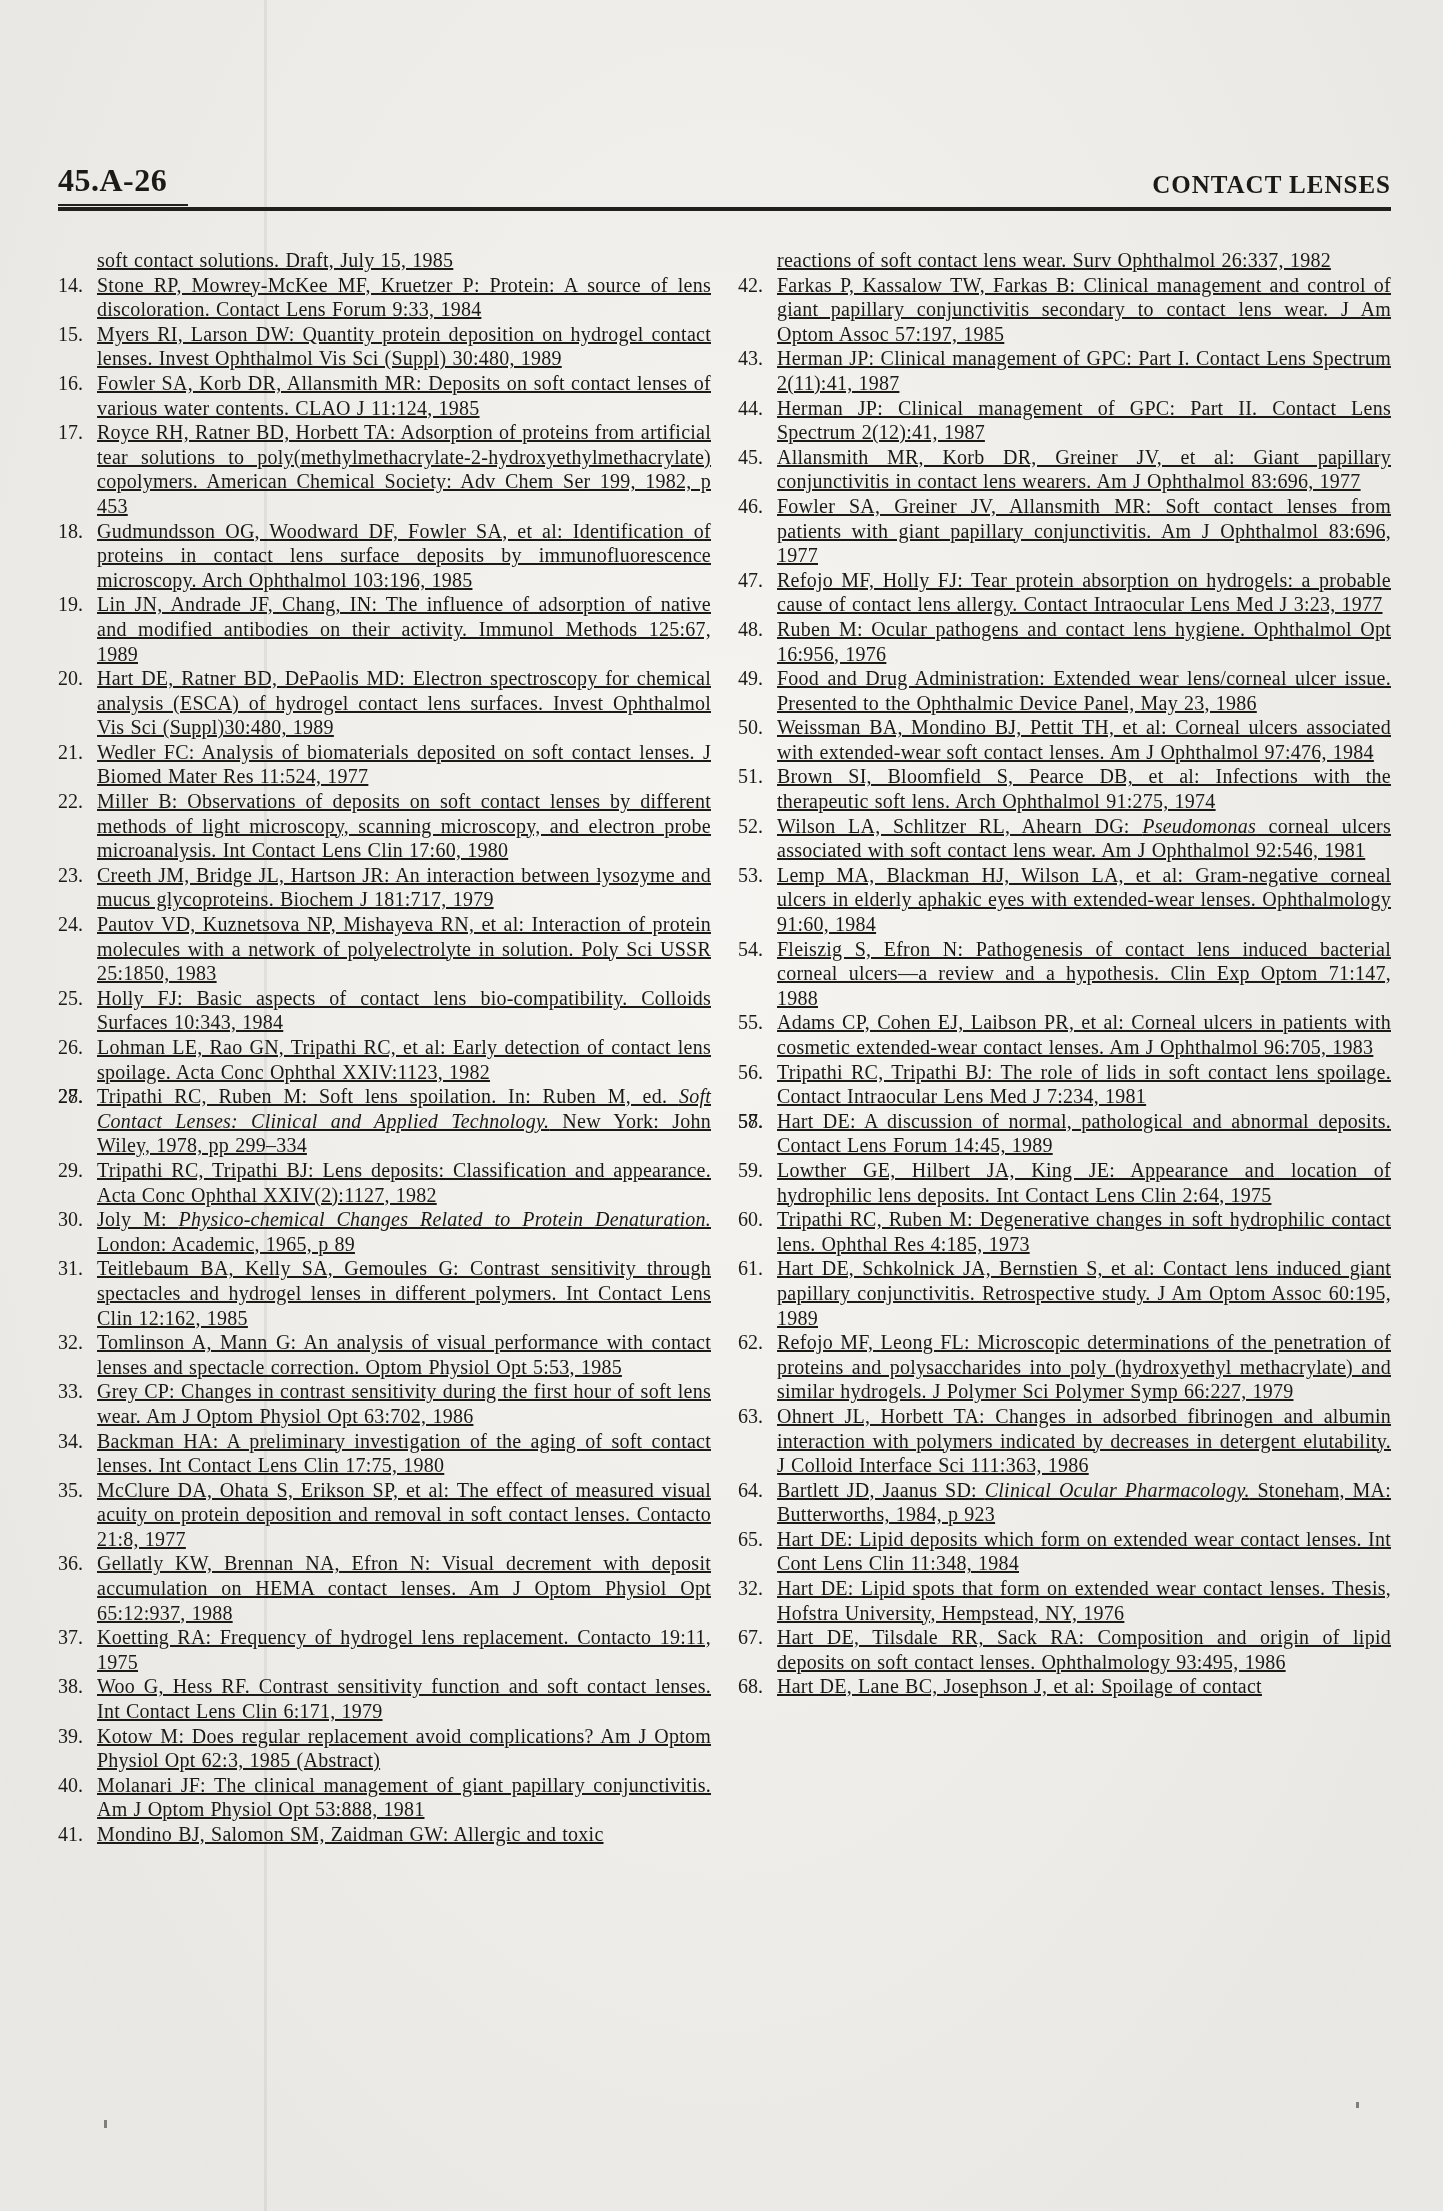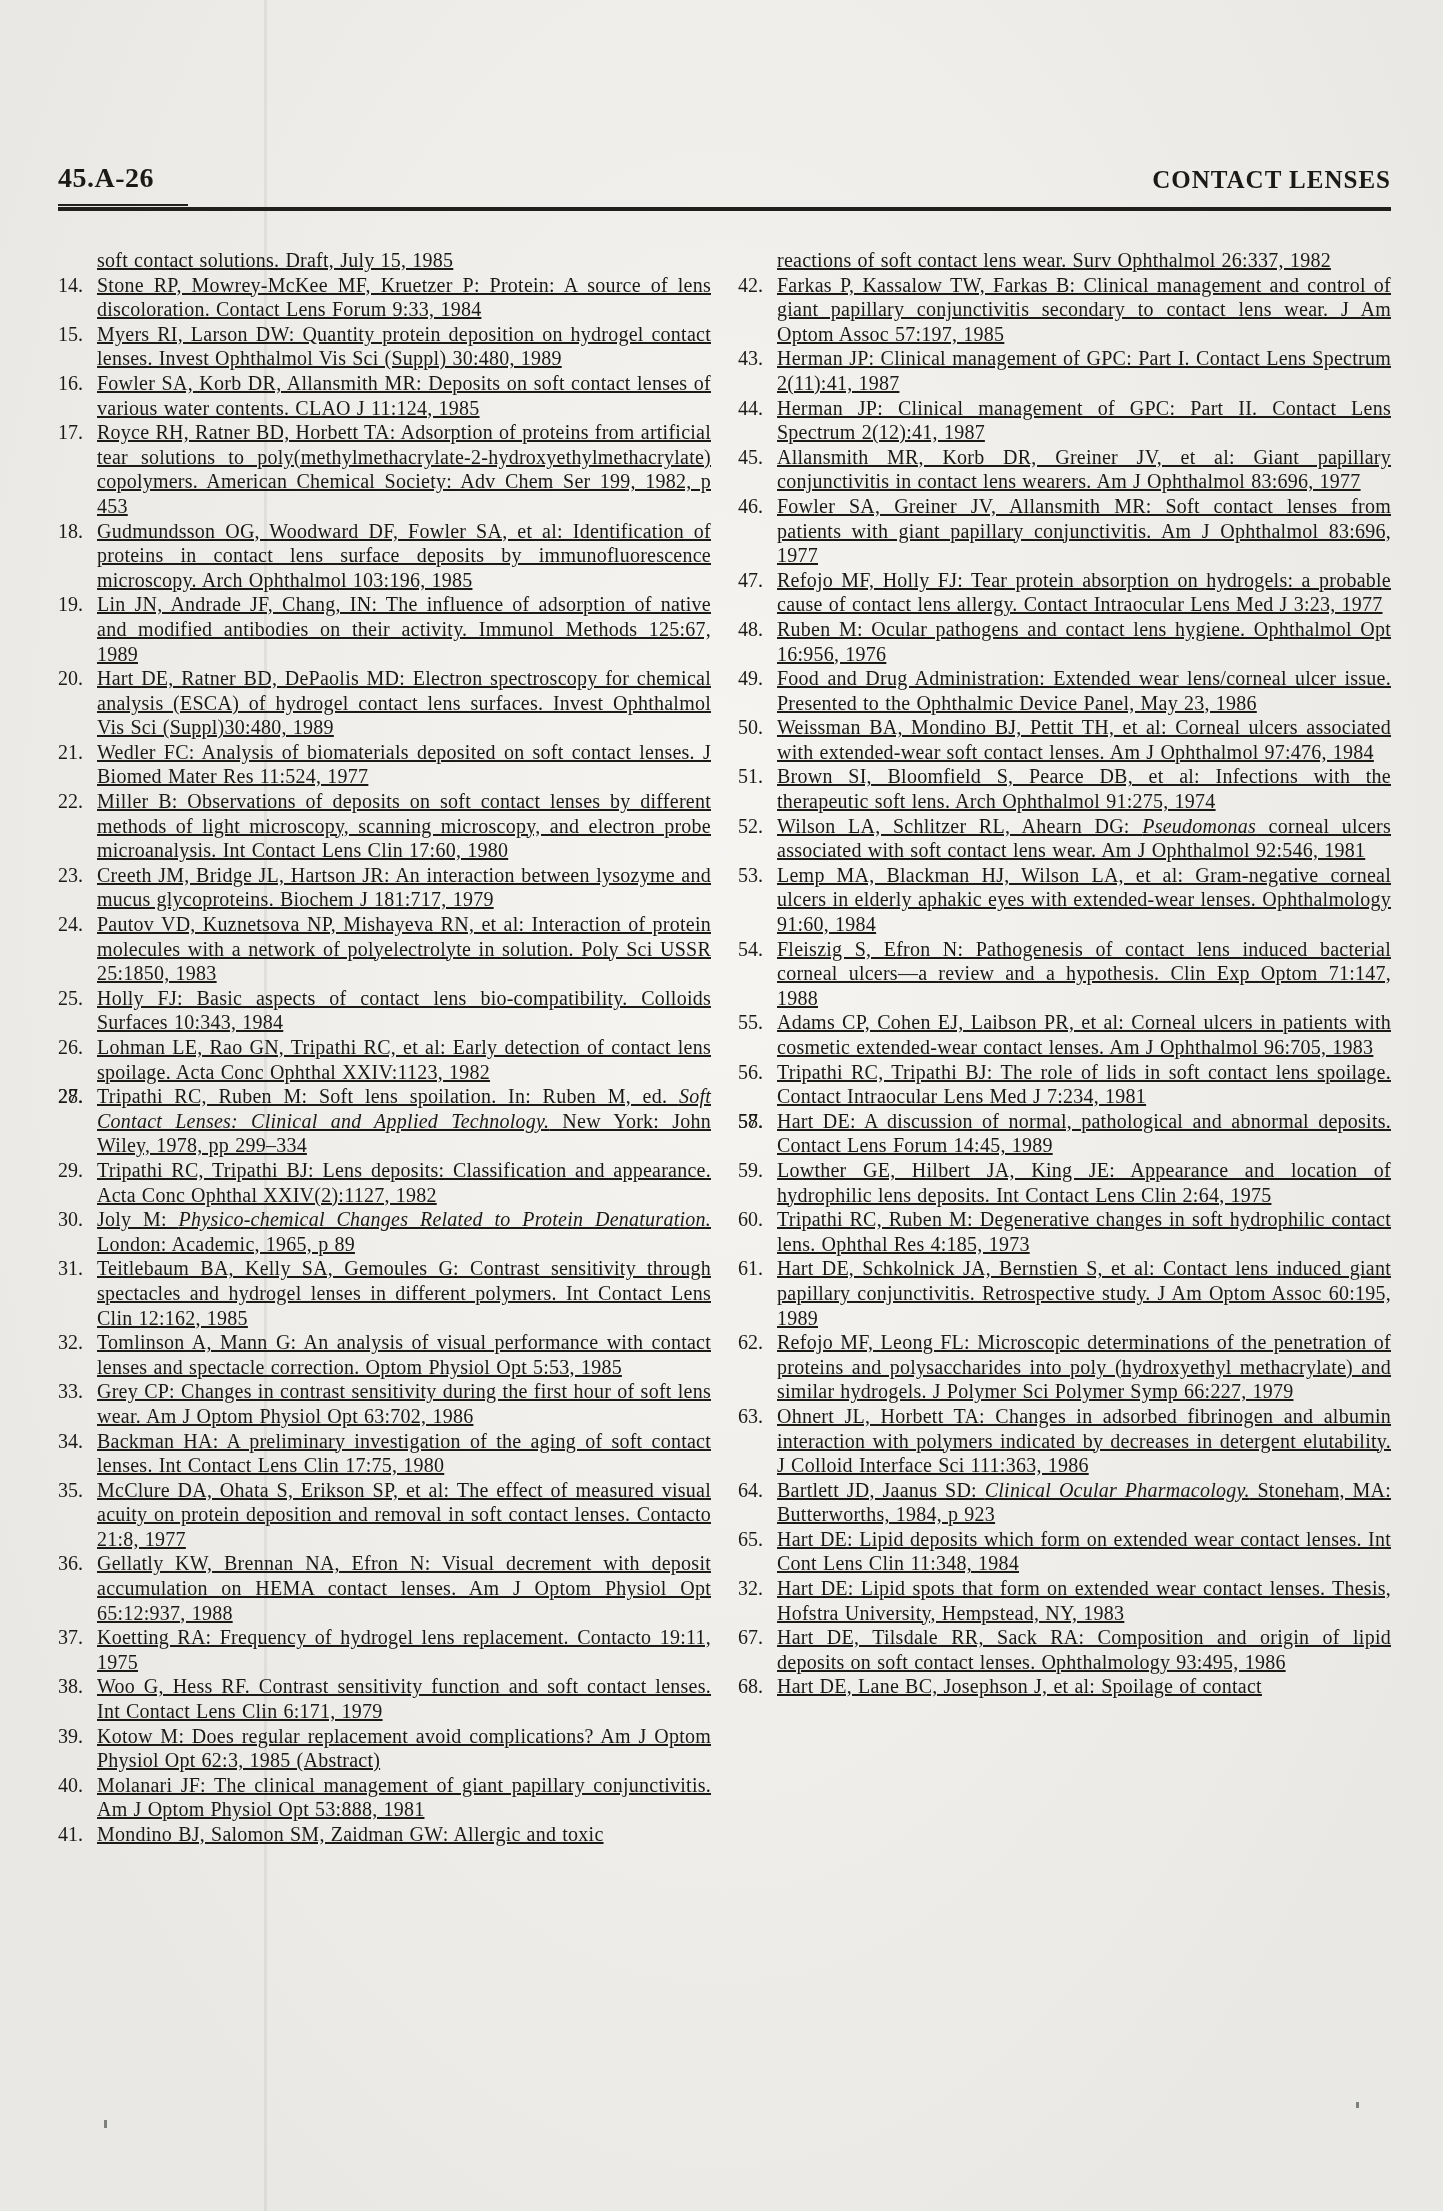--- a/index.html
+++ b/index.html
@@ -23,21 +23,21 @@
   }
   .speck { position: absolute; background: rgba(40,40,40,0.55); }
   .speck.s1 { left: 104px; top: 2120px; width: 3px; height: 8px; }
   .speck.s2 { left: 1356px; top: 2102px; width: 3px; height: 6px; }
 
   .header {
     position: absolute; left: 58px; right: 52px; top: 162px;
     display: flex; justify-content: space-between; align-items: flex-end;
   }
   .page-number {
-    font-size: 28px; font-weight: bold; letter-spacing: 0.5px;
+    font-size: 32px; font-weight: bold; letter-spacing: 0.5px;
   }
   .running-title {
     font-size: 25px; letter-spacing: 1px; font-weight: bold;
   }
   .rule {
     position: absolute; left: 58px; right: 52px; top: 207px;
     height: 4px; background: #21201d;
   }
   .rule::before {
     content: ""; position: absolute; left: 0; top: -3px;
@@ -131,18 +131,18 @@
         <div class="ref"><span class="num">56.</span><span class="txt"><span>Tripathi RC, Tripathi BJ: The role of lids in soft contact lens spoilage. Contact Intraocular Lens Med J 7:234, 1981</span></span></div>
         <div class="ref"><span class="num">57.</span></div>
         <div class="ref"><span class="num">58.</span><span class="txt"><span>Hart DE: A discussion of normal, pathological and abnormal deposits. Contact Lens Forum 14:45, 1989</span></span></div>
         <div class="ref"><span class="num">59.</span><span class="txt"><span>Lowther GE, Hilbert JA, King JE: Appearance and location of hydrophilic lens deposits. Int Contact Lens Clin 2:64, 1975</span></span></div>
         <div class="ref"><span class="num">60.</span><span class="txt"><span>Tripathi RC, Ruben M: Degenerative changes in soft hydrophilic contact lens. Ophthal Res 4:185, 1973</span></span></div>
         <div class="ref"><span class="num">61.</span><span class="txt"><span>Hart DE, Schkolnick JA, Bernstien S, et al: Contact lens induced giant papillary conjunctivitis. Retrospective study. J Am Optom Assoc 60:195, 1989</span></span></div>
         <div class="ref"><span class="num">62.</span><span class="txt"><span>Refojo MF, Leong FL: Microscopic determinations of the penetration of proteins and polysaccharides into poly (hydroxyethyl methacrylate) and similar hydrogels. J Polymer Sci Polymer Symp 66:227, 1979</span></span></div>
         <div class="ref"><span class="num">63.</span><span class="txt"><span>Ohnert JL, Horbett TA: Changes in adsorbed fibrinogen and albumin interaction with polymers indicated by decreases in detergent elutability. J Colloid Interface Sci 111:363, 1986</span></span></div>
         <div class="ref"><span class="num">64.</span><span class="txt"><span>Bartlett JD, Jaanus SD: </span><em>Clinical Ocular Pharmacology.</em><span> Stoneham, MA: Butterworths, 1984, p 923</span></span></div>
         <div class="ref"><span class="num">65.</span><span class="txt"><span>Hart DE: Lipid deposits which form on extended wear contact lenses. Int Cont Lens Clin 11:348, 1984</span></span></div>
-        <div class="ref"><span class="num">32.</span><span class="txt"><span>Hart DE: Lipid spots that form on extended wear contact lenses. Thesis, Hofstra University, Hempstead, NY, 1983</span></span></div>
+        <div class="ref"><span class="num">32.</span><span class="txt"><span>Hart DE: Lipid spots that form on extended wear contact lenses. Thesis, Hofstra University, Hempstead, NY, 1976</span></span></div>
         <div class="ref"><span class="num">67.</span><span class="txt"><span>Hart DE, Tilsdale RR, Sack RA: Composition and origin of lipid deposits on soft contact lenses. Ophthalmology 93:495, 1986</span></span></div>
         <div class="ref"><span class="num">68.</span><span class="txt"><span>Hart DE, Lane BC, Josephson J, et al: Spoilage of contact</span></span></div>
       </div>
   </div>
 </div>
 
 </body></html>

